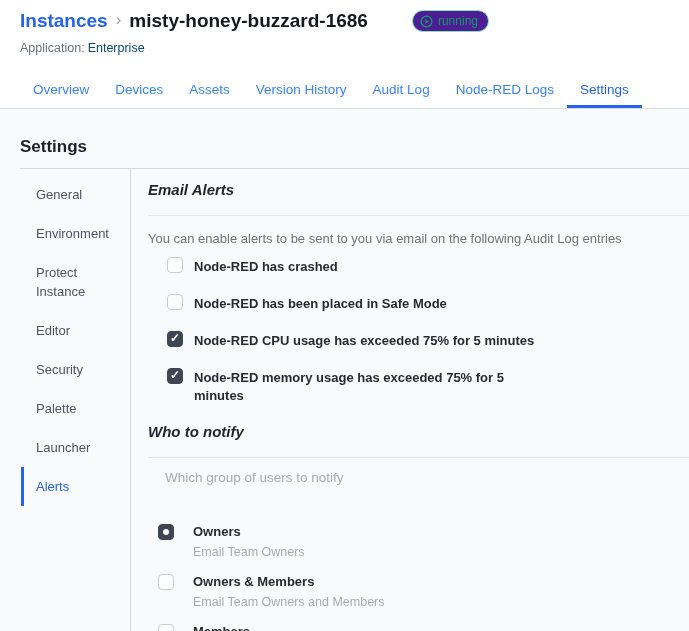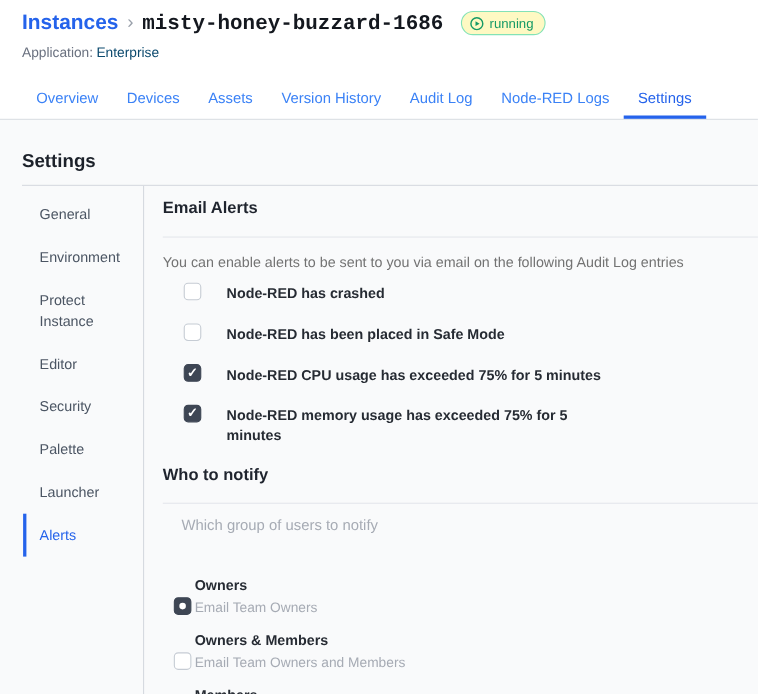--- a/index.html
+++ b/index.html
@@ -1,27 +1,27 @@
 <!DOCTYPE html>
 <html><head>
 <meta charset="utf-8">
 <style>
   * { margin:0; padding:0; box-sizing:border-box; }
   html,body { width:689px; height:631px; background:#ffffff; overflow:hidden;
     font-family:"Liberation Sans", sans-serif; -webkit-font-smoothing:antialiased; }
 
   
   .header { padding:10px 20px 0 20px; background:#fff; }
-  .title-row { display:flex; align-items:flex-start; }
+  .title-row { display:flex; align-items:flex-start;gap:28px; }
   .breadcrumb { font-size:19px; font-weight:700; color:#14181f; display:flex; align-items:center; }
   .breadcrumb .parent { color:#2563eb; cursor:pointer; text-decoration:none; }
   .breadcrumb .sep { color:#9aa1ab; font-weight:400; font-size:17px; margin:0 8px; position:relative; top:-1px; }
-  .breadcrumb .current { color:#14181f;font-family:Liberation Mono, monospace; }
+  .breadcrumb .current { color:#14181f; }
   .badge { display:inline-flex; align-items:center; gap:5px; margin-left:16px;
-    background:#fef9c3; border:1px solid #83e2b6; color:#169a66;
+    background:#4c1d95; border:1px solid #83e2b6; color:#169a66;
     border-radius:999px; padding:3px 10px 3px 7px; font-size:12px; line-height:14px; }
   .badge svg { display:block; }
   .app-line { margin-top:9px; font-size:12.5px; color:#6b7280; }
   .app-line a { color:#0c4a6e; text-decoration:none; cursor:pointer; margin-left:3px; }
 
   
   .tabs { display:flex; padding:0 20px; margin-top:15px; border-bottom:1px solid #d8dce2; background:#fff; }
   .tab { padding:12px 13px 11px 13px; font-size:13.5px; color:#3b82f6; cursor:pointer; white-space:nowrap; }
   .tab.active { color:#2563eb; padding-bottom:8px; border-bottom:3px solid #2563eb; }
 
@@ -34,37 +34,37 @@
 
   
   .sidebar { width:131px; flex-shrink:0; border-right:1px solid #d6dae0; padding-top:6px; }
   .side-item { margin-left:21px; border-left:3px solid transparent;
     padding:10px 8px 10px 12px; font-size:13px; line-height:19px; color:#4b5563; cursor:pointer; }
   .side-item.active { color:#2563eb; border-left-color:#2563eb; }
 
   
   .main { flex:1; padding:12px 0 0 17px; }
   .section-title { font-size:15px; font-weight:700; color:#1f242e; padding-bottom:17px;
-    border-bottom:1px solid #e4e7ec; }
+    border-bottom:1px solid #e4e7ec;font-style:italic; }
   .section-desc { font-size:13px; color:#737373; margin-top:15px; }
 
   .check-list { margin-top:11px; padding-left:19px; }
-  .check-row { display:flex; align-items:flex-start; gap:23px; margin-bottom:18px; cursor:pointer; }
+  .check-row { display:flex; align-items:flex-start; gap:11px; margin-bottom:18px; cursor:pointer; }
   .checkbox-box { width:16px; height:16px; flex-shrink:0; border:1px solid #c6ccd4;
     border-radius:4px; background:#fff; position:relative; }
   .check-row[data-checked="true"] .checkbox-box { background:#3e4654; border-color:#3e4654; }
   .check-row[data-checked="true"] .checkbox-box::after { content:"\2713"; position:absolute;
     left:50%; top:50%; transform:translate(-50%,-54%); color:#fff; font-size:12px; font-weight:700; }
   .check-label { font-size:13px; font-weight:600; color:#262b33; line-height:18px; max-width:350px; padding-top:1px; }
 
   .notify-section { margin-top:8px; }
   .hint { font-size:13.5px; color:#a6abb4; margin:12px 0 0 17px; }
 
   .radio-list { margin-top:38px; padding-left:10px; }
-  .radio-row { display:flex; align-items:flex-end; gap:3px; margin-bottom:14px; cursor:pointer; }
+  .radio-row { display:flex; align-items:flex-start; gap:19px; margin-bottom:14px; cursor:pointer; }
   .radio-box { width:16px; height:16px; flex-shrink:0; border:1px solid #c6ccd4;
     border-radius:4px; background:#fff; position:relative; margin-top:1px; }
   .radio-row[data-selected="true"] .radio-box { background:#3e4654; border-color:#3e4654; }
   .radio-row[data-selected="true"] .radio-box::after { content:""; position:absolute;
     left:4px; top:4px; width:6px; height:6px; border-radius:50%; background:#fff; }
   .radio-label { font-size:13px; font-weight:700; color:#262b33; line-height:18px; }
   .radio-desc { font-size:12.5px; color:#a6abb4; margin-top:4px; }
 </style>
 </head>
 <body>

